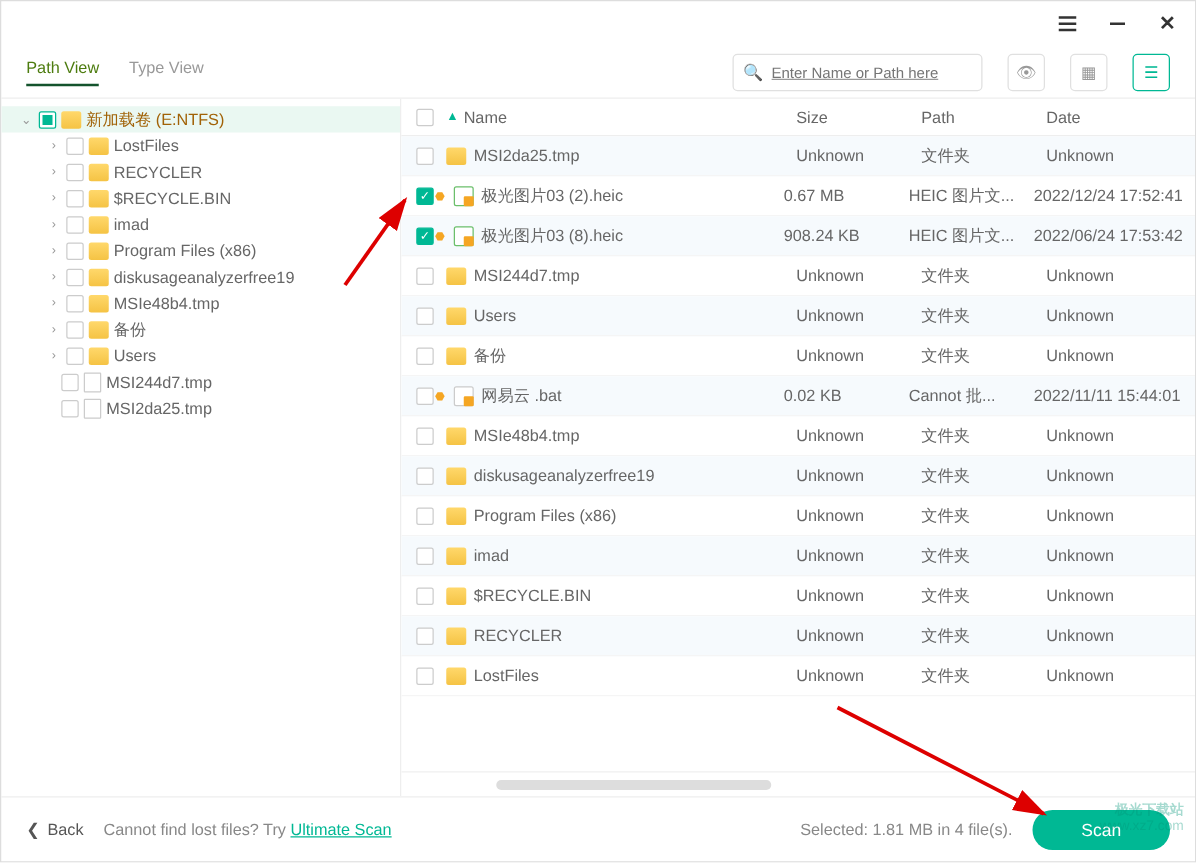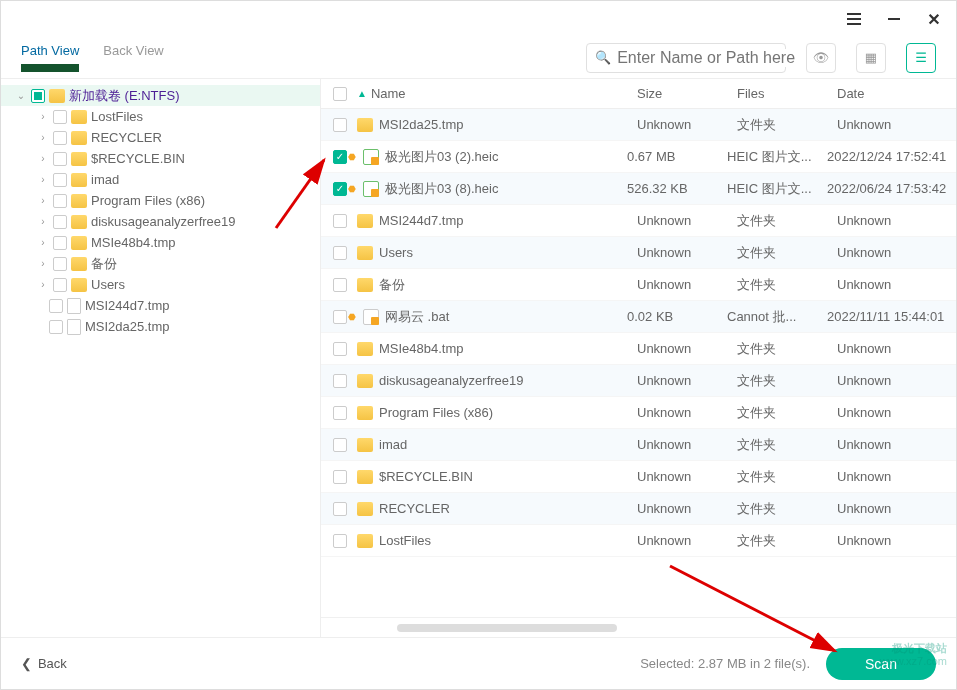--- a/index.html
+++ b/index.html
@@ -3,39 +3,39 @@
 <meta charset="utf-8">
 <style>
 * { box-sizing: border-box; margin: 0; padding: 0; }
 body { font-family: "Segoe UI", Arial, sans-serif; font-size: 13px; color: #666; background: #f5f5f5; width: 957px; height: 690px; overflow: hidden; position: relative; }
 .window { background: #fff; width: 957px; height: 690px; border: 1px solid #ddd; display: flex; flex-direction: column; }
 .titlebar { height: 36px; display: flex; justify-content: flex-end; align-items: center; padding: 0 12px; gap: 20px; }
 .titlebar .tbtn { width: 20px; height: 20px; display: flex; align-items: center; justify-content: center; cursor: pointer; color: #333; }
 .toolbar { height: 42px; display: flex; align-items: center; padding: 0 20px; gap: 20px; border-bottom: 1px solid #eee; }
 .view-tabs { display: flex; gap: 24px; }
 .view-tab { color: #999; cursor: pointer; padding-bottom: 6px; }
-.view-tab.active { color: #0369a1; border-bottom: 8px solid #14532d; }
+.view-tab.active { color: #4d7c0f; border-bottom: 2px solid #14532d; }
 .spacer { flex: 1; }
 .search-box { border: 1px solid #e0e0e0; border-radius: 4px; height: 30px; width: 200px; display: flex; align-items: center; padding: 0 8px; gap: 6px; }
-.search-box input { border: none; outline: none; flex: 1; font-size: 16px; color: #999; }
+.search-box input { border: none; outline: none; flex: 1; font-size: 12px; color: #999; text-decoration: underline; }
 .icon-btn { width: 30px; height: 30px; border: 1px solid #e0e0e0; border-radius: 4px; display: flex; align-items: center; justify-content: center; cursor: pointer; color: #999; }
 .icon-btn.accent { border-color: #00b894; color: #00b894; }
 .main { flex: 1; display: flex; overflow: hidden; }
 .sidebar { width: 320px; border-right: 1px solid #eee; overflow-y: auto; padding-top: 6px; }
 .tree-item { display: flex; align-items: center; height: 21px; gap: 4px; cursor: pointer; }
 .tree-item.root { background: #eaf8f2; }
 .expander { width: 12px; height: 12px; display: flex; align-items: center; justify-content: center; font-size: 10px; color: #999; }
 .checkbox { width: 14px; height: 14px; border: 1px solid #ccc; border-radius: 2px; background: #fff; display: flex; align-items: center; justify-content: center; font-size: 10px; color: #fff; }
 .checkbox.checked { background: #00b894; border-color: #00b894; }
 .checkbox.partial { background: #fff; border-color: #00b894; }
 .checkbox.partial::after { content: ""; width: 8px; height: 8px; background: #00b894; }
 .folder-icon { width: 16px; height: 14px; background: linear-gradient(#ffd86b, #f5c344); border-radius: 2px; }
 .file-icon { width: 14px; height: 16px; background: #fff; border: 1px solid #ccc; border-radius: 1px; position: relative; }
 .tree-label { color: #666; white-space: nowrap; }
-.root .tree-label { color: #4c1d95; }
+.root .tree-label { color: #a16207; }
 .content { flex: 1; display: flex; flex-direction: column; overflow: hidden; }
 .col-header { display: flex; height: 30px; align-items: center; padding: 0 12px; border-bottom: 1px solid #eee; color: #666; font-size: 13px; }
 .col-header .cb-cell { width: 24px; }
 .col-name { flex: 0 0 280px; display: flex; align-items: center; gap: 4px; }
 .col-size { flex: 0 0 100px; }
 .col-type { flex: 0 0 100px; }
 .col-date { flex: 1; }
 .list { flex: 1; overflow-y: auto; }
 .row { display: flex; height: 32px; align-items: center; padding: 0 12px; border-bottom: 1px solid #f5f5f5; }
 .row.alt { background: #f6fafd; }
@@ -86,21 +86,21 @@
         <div class="minus"></div>
       </div>
     <div class="tbtn">
         <span class="ex">✕</span>
       </div>
   </div>
 
   <div class="toolbar">
     <div class="view-tabs">
       <div class="view-tab active">Path View</div>
-      <div class="view-tab">Back View</div>
+      <div class="view-tab">Type View</div>
     </div>
     <div class="spacer"></div>
     <div class="search-box">
       <span style="color:#bbb;">🔍</span>
       <input type="text" placeholder="Enter Name or Path here" style="">
     </div>
     <div class="icon-btn">
         <span>👁</span>
       </div>
     <div class="icon-btn">
@@ -192,21 +192,21 @@
     <div class="content">
       <div class="col-header">
         <div class="cb-cell">
             <span class="checkbox"></span>
           </div>
         <div class="col-name">
             <span style="color:#00b894;font-size:10px;">▲</span>
             <span>Name</span>
           </div>
         <div class="col-size">Size</div>
-        <div class="col-type">Files</div>
+        <div class="col-type">Path</div>
         <div class="col-date">Date</div>
       </div>
       <div class="list" id="file-list">
           <div class="row alt">
             <div class="cb-cell">
               <span class="checkbox"></span>
             </div>
             <div class="name-cell">
               <span class="folder-icon"></span>
               <span>MSI2da25.tmp</span>
@@ -230,21 +230,21 @@
           </div>
           <div class="row alt">
             <div class="cb-cell">
               <span class="checkbox checked">✓</span>
             </div>
             <div class="name-cell">
               <span class="decoration-icon">⬣</span>
               <span class="heic-icon"></span>
               <span>极光图片03 (8).heic</span>
             </div>
-            <div class="size-cell">526.32 KB</div>
+            <div class="size-cell">908.24 KB</div>
             <div class="type-cell">HEIC 图片文...</div>
             <div class="date-cell">2022/06/24 17:53:42</div>
           </div>
           <div class="row">
             <div class="cb-cell">
               <span class="checkbox"></span>
             </div>
             <div class="name-cell">
               <span class="folder-icon"></span>
               <span>MSI244d7.tmp</span>
@@ -379,22 +379,25 @@
           <div class="thumb"></div>
         </div>
     </div>
   </div>
 
   <div class="footer">
     <div class="back-btn">
       <span>❮</span>
       <span>Back</span>
     </div>
+    <div class="hint">
+      <span>Cannot find lost files? Try </span><a>Ultimate Scan</a>
+    </div>
     <div class="footer-spacer"></div>
-    <div class="selected-text">Selected: 2.87 MB in 2 file(s).</div>
+    <div class="selected-text">Selected: 1.81 MB in 4 file(s).</div>
     <button class="save-btn">Scan</button>
   </div>
 
 </div>
 
 <svg class="arrow a1" viewBox="0 0 70 90">
   <defs>
       <marker id="ah1" markerWidth="10" markerHeight="10" refX="8" refY="3" orient="auto">
         <path d="M0,0 L0,6 L9,3 z" fill="#d00"></path>
       </marker>

